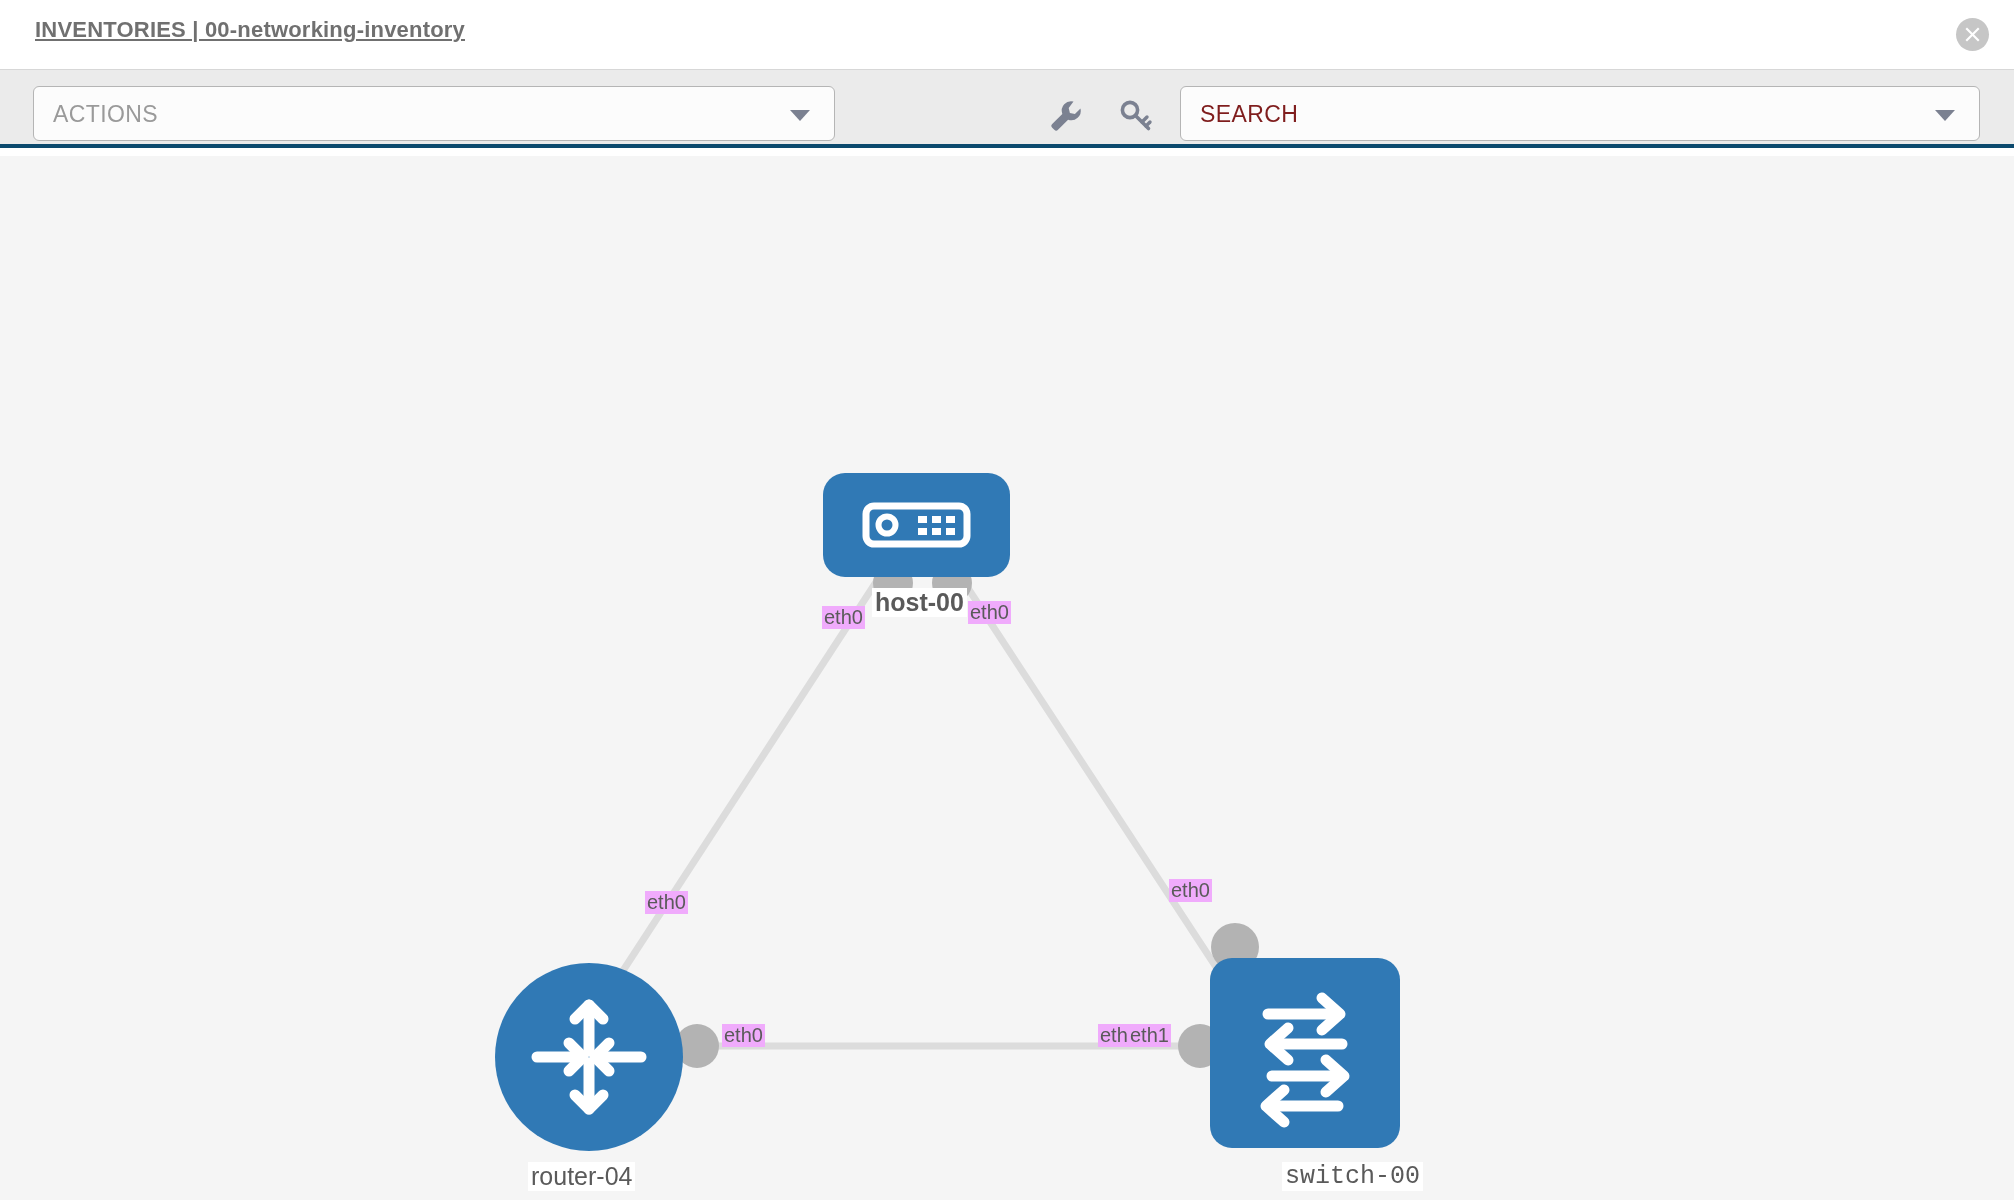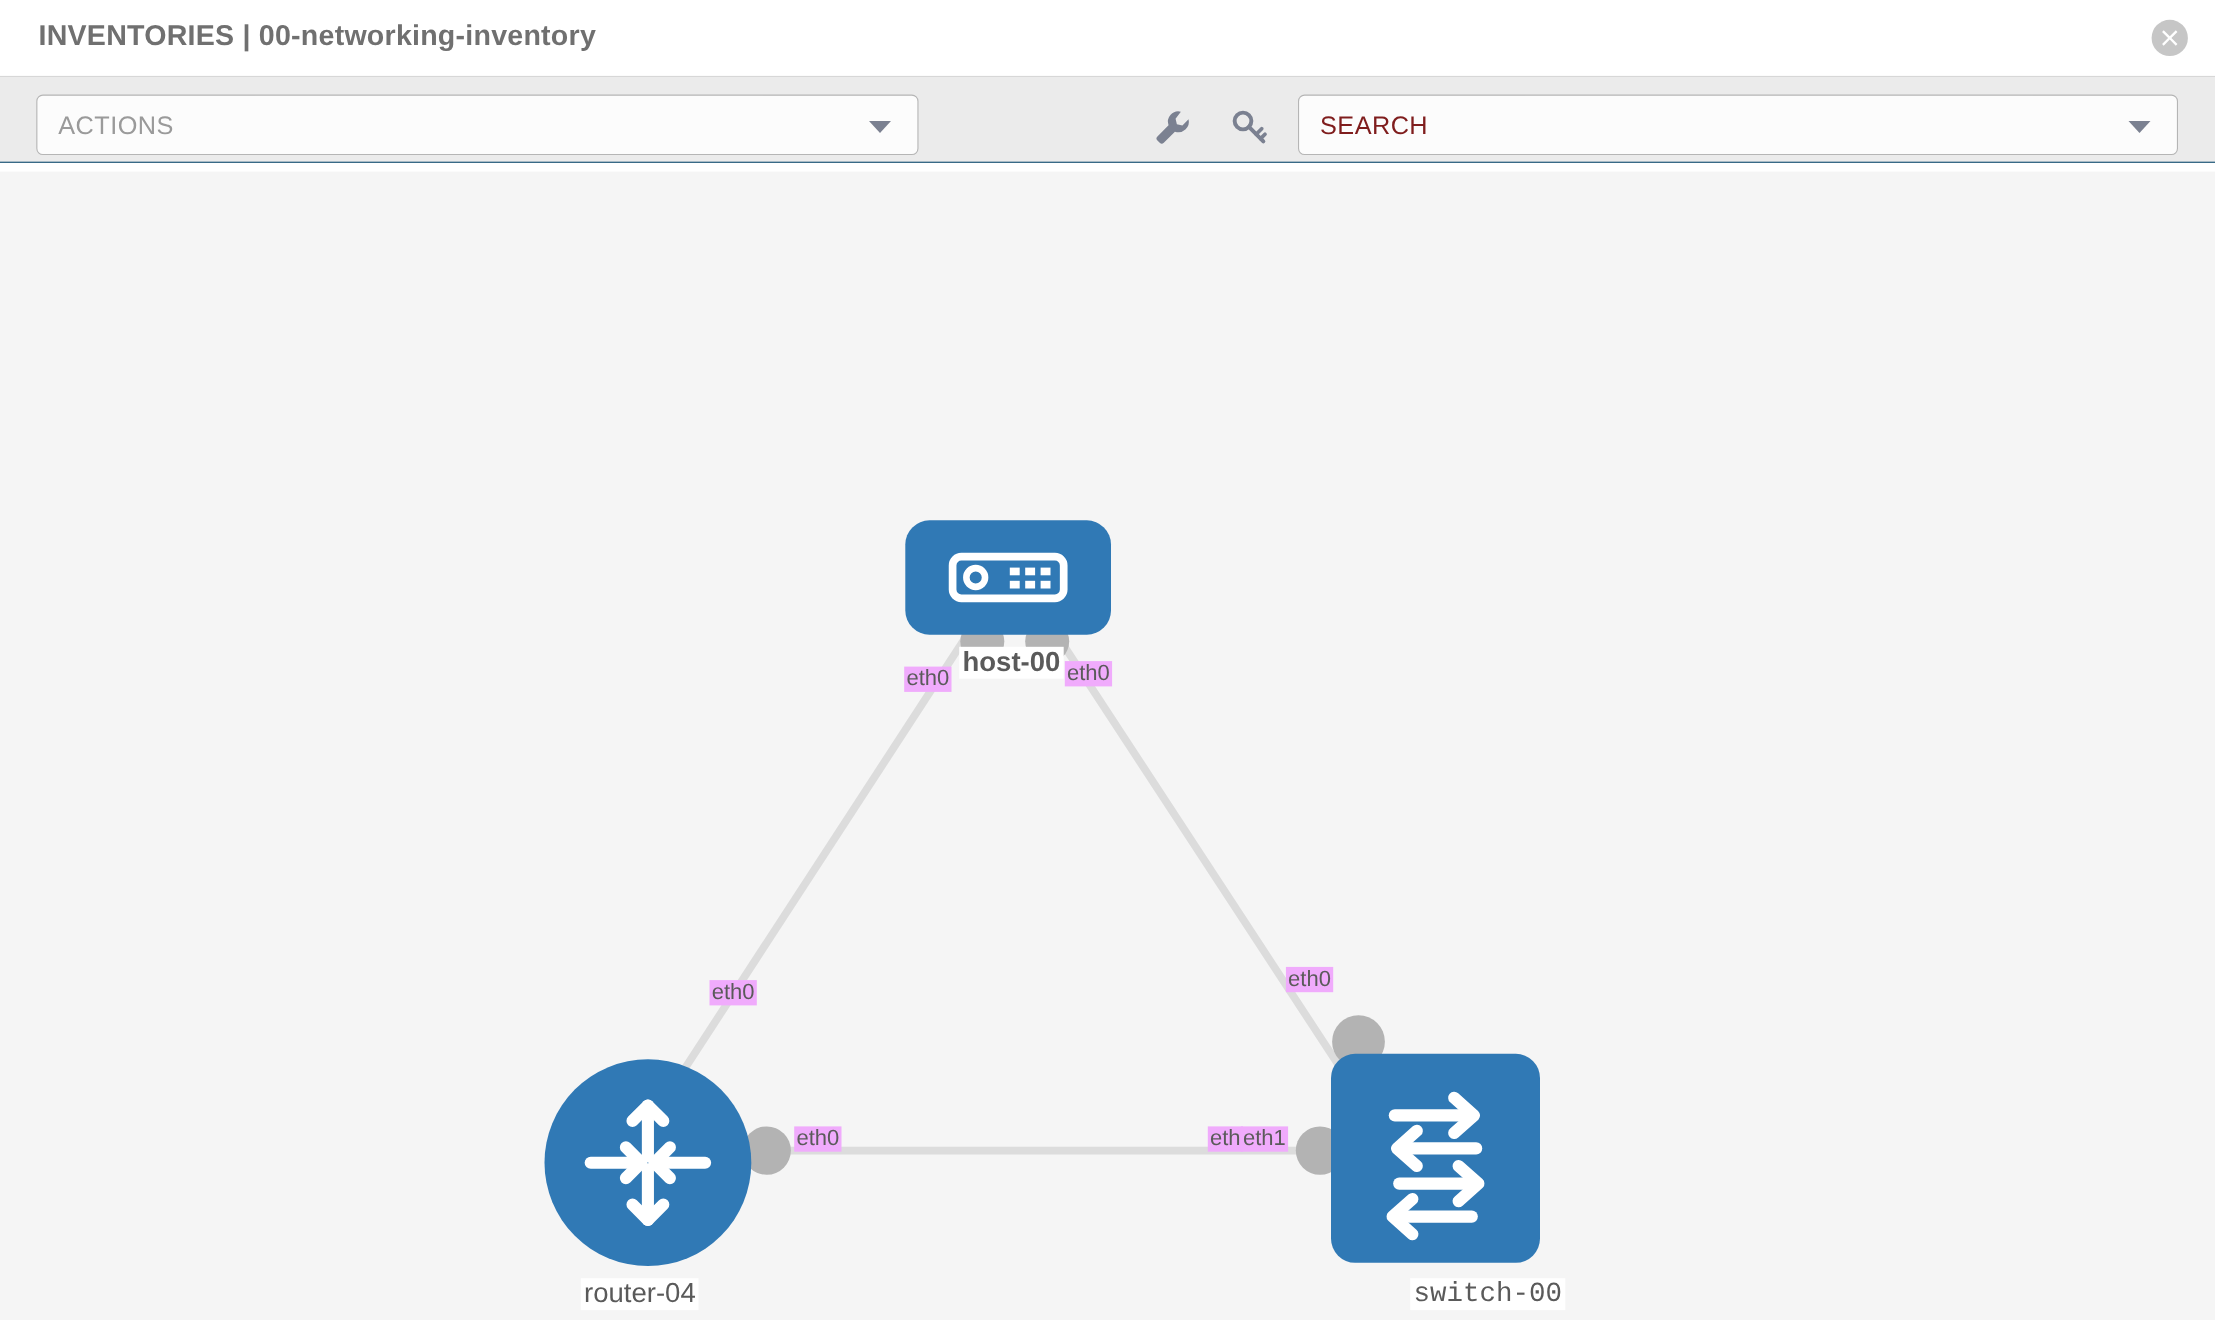--- a/index.html
+++ b/index.html
@@ -22,46 +22,47 @@
     width: 2014px;
     height: 70px;
     background: #ffffff;
     border-bottom: 1px solid #d7d7d7;
     box-sizing: border-box;
   }
   .header-title {
     position: absolute;
     left: 35px;
     top: 17px;
-    font-size: 26px;
+    font-size: 22px;
     font-weight: bold;
     color: #707070;
     letter-spacing: 0.2px;
     white-space: nowrap;
+    text-decoration: underline;
   }
   .close-btn {
     position: absolute;
     right: 25px;
     top: 18px;
     width: 33px;
     height: 33px;
     border-radius: 50%;
     background: #c6c6c6;
     cursor: pointer;
   }
   .close-btn svg { display: block; }
 
   
   .toolbar {
     position: absolute;
     left: 0; top: 70px;
     width: 2014px;
     height: 78px;
     background: #ebebeb;
-    border-bottom: 1px solid #0c4a6e;
+    border-bottom: 4px solid #0c4a6e;
     box-sizing: border-box;
   }
   .actions-select {
     position: absolute;
     left: 33px;
     top: 16px;
     width: 802px;
     height: 55px;
     background: #fcfcfc;
     border: 1px solid #b5b5b5;

